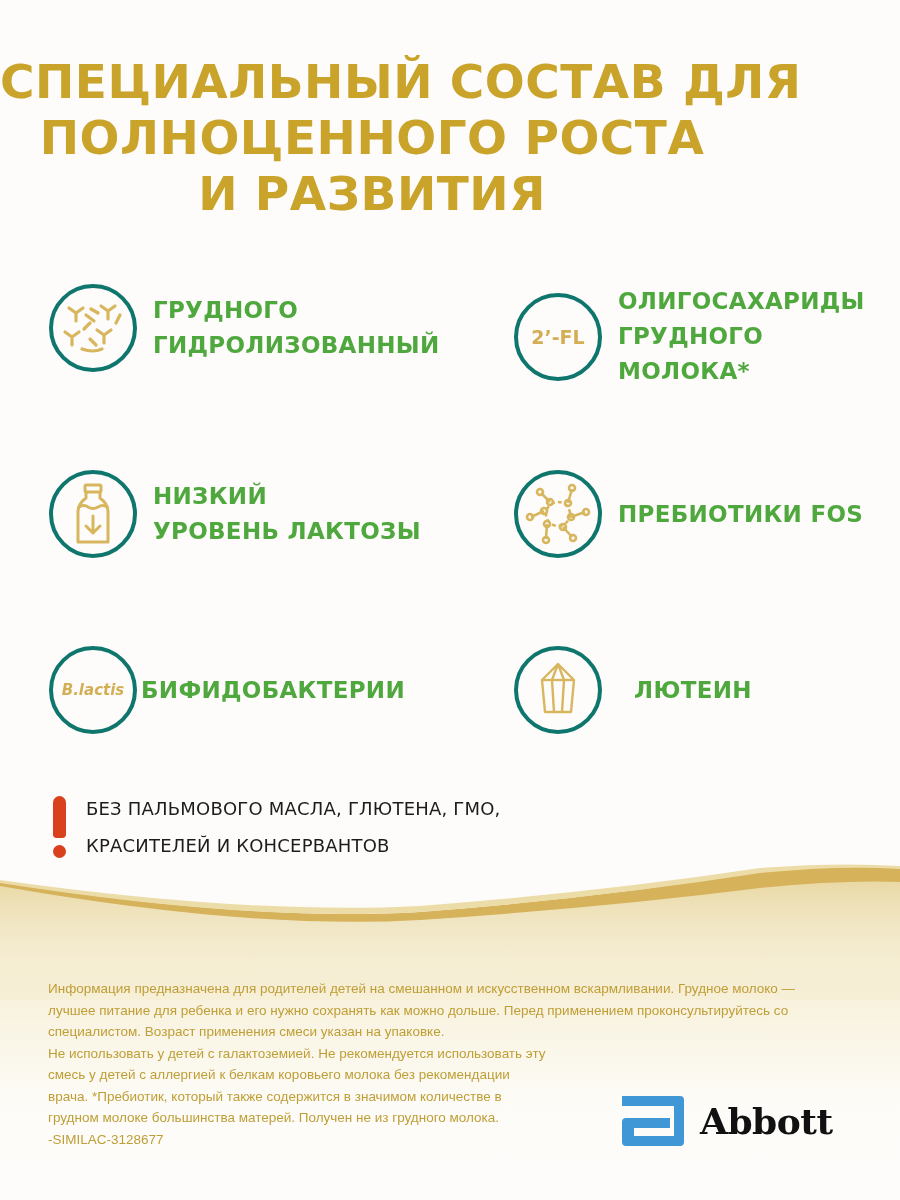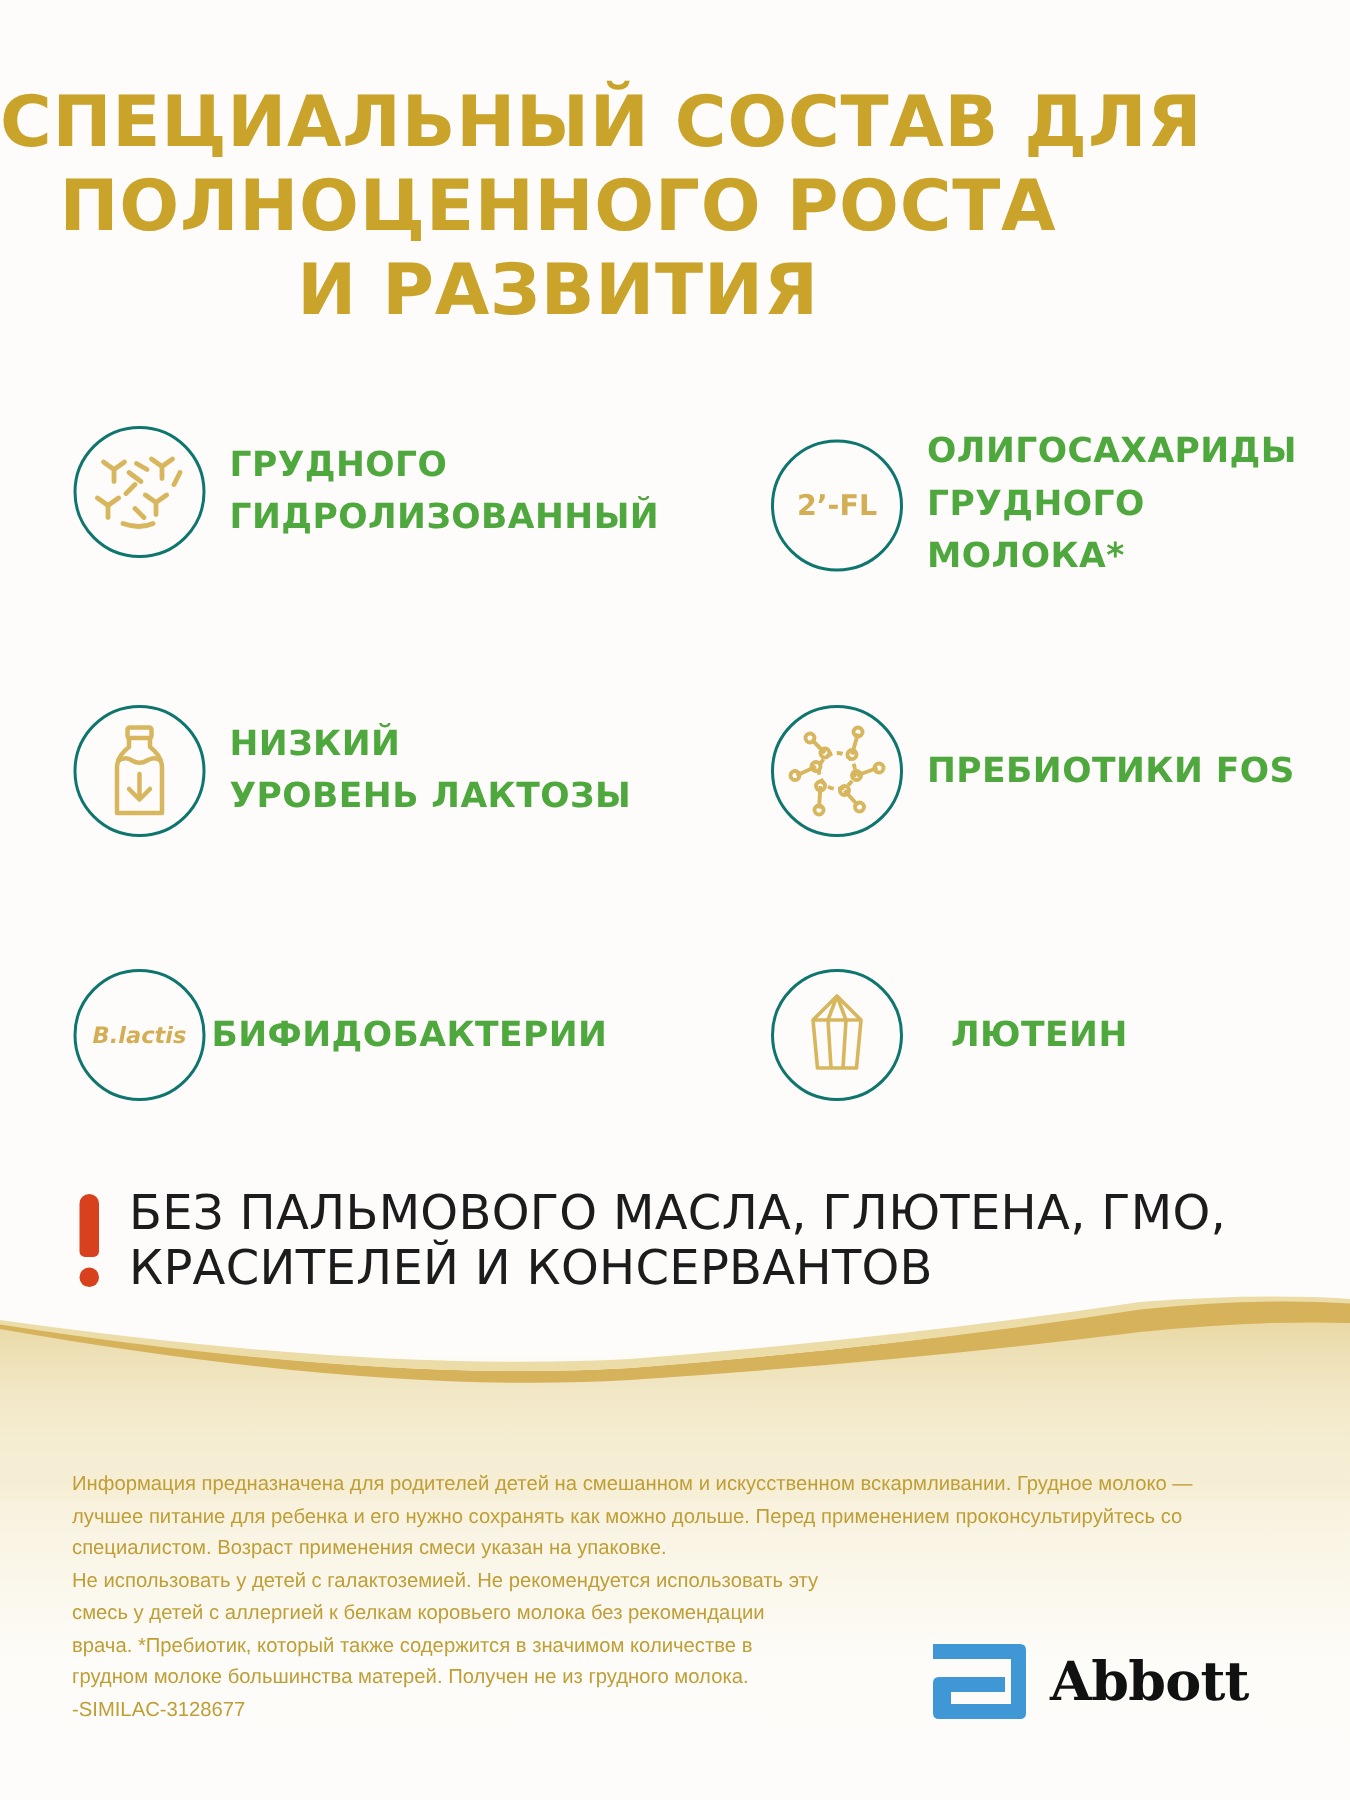--- a/index.html
+++ b/index.html
@@ -15,21 +15,21 @@
     font-family: "DejaVu Sans", sans-serif;
     font-weight: bold;
     font-size: 47px;
     line-height: 56px;
     letter-spacing: 0.5px;
   }
   .title div { white-space: nowrap; }
   .feature { position: absolute; display: flex; align-items: center; }
   .icon-circle {
     width: 88px; height: 88px; border-radius: 50%;
-    border: 2px solid #0f766e; box-sizing: border-box;
+    border: 4px solid #0f766e; box-sizing: border-box;
     display: flex; align-items: center; justify-content: center;
     flex-shrink: 0; background: transparent;
   }
   .icon-circle svg { display: block; }
   .ftext {
     margin-left: 16px;
     color: #4fa83d;
     font-family: "DejaVu Sans", sans-serif;
     font-weight: bold;
     font-size: 23px;
@@ -42,21 +42,21 @@
     font-family: "DejaVu Sans", sans-serif;
   }
   .icon-text.italic { font-style: italic; font-size: 15px; font-weight: bold; }
   .warning {
     position: absolute; left: 50px; top: 790px; display: flex; align-items: flex-start;
   }
   .excl { width: 22px; height: 66px; position: relative; margin-right: 14px; margin-top: 6px; }
   .excl .bar { position: absolute; left: 3px; top: 0; width: 13px; height: 42px; background: #d8401e; border-radius: 7px 7px 4px 4px; }
   .excl .dot { position: absolute; left: 3px; top: 49px; width: 13px; height: 13px; background: #d8401e; border-radius: 50%; }
   .warn-text {
-    color: #1c1c1c; font-family: "DejaVu Sans", sans-serif; font-size: 32px; line-height: 37px;
+    color: #1c1c1c; font-family: "DejaVu Sans", sans-serif; font-size: 18px; line-height: 37px;
     letter-spacing: 0.2px;
   }
   .warn-text div { white-space: nowrap; }
   .wave { position: absolute; left: 0; top: 860px; width: 900px; height: 140px; }
   .footer-bg {
     position: absolute; left: 0; top: 900px; width: 900px; height: 300px;
     background: linear-gradient(to bottom, rgba(236,218,160,0.0) 0%, rgba(245,236,205,0.7) 30%, #fdfcf9 70%, #fdfcfa 100%);
   }
   .disclaimer {
     position: absolute; left: 48px; top: 978px; width: 780px;

